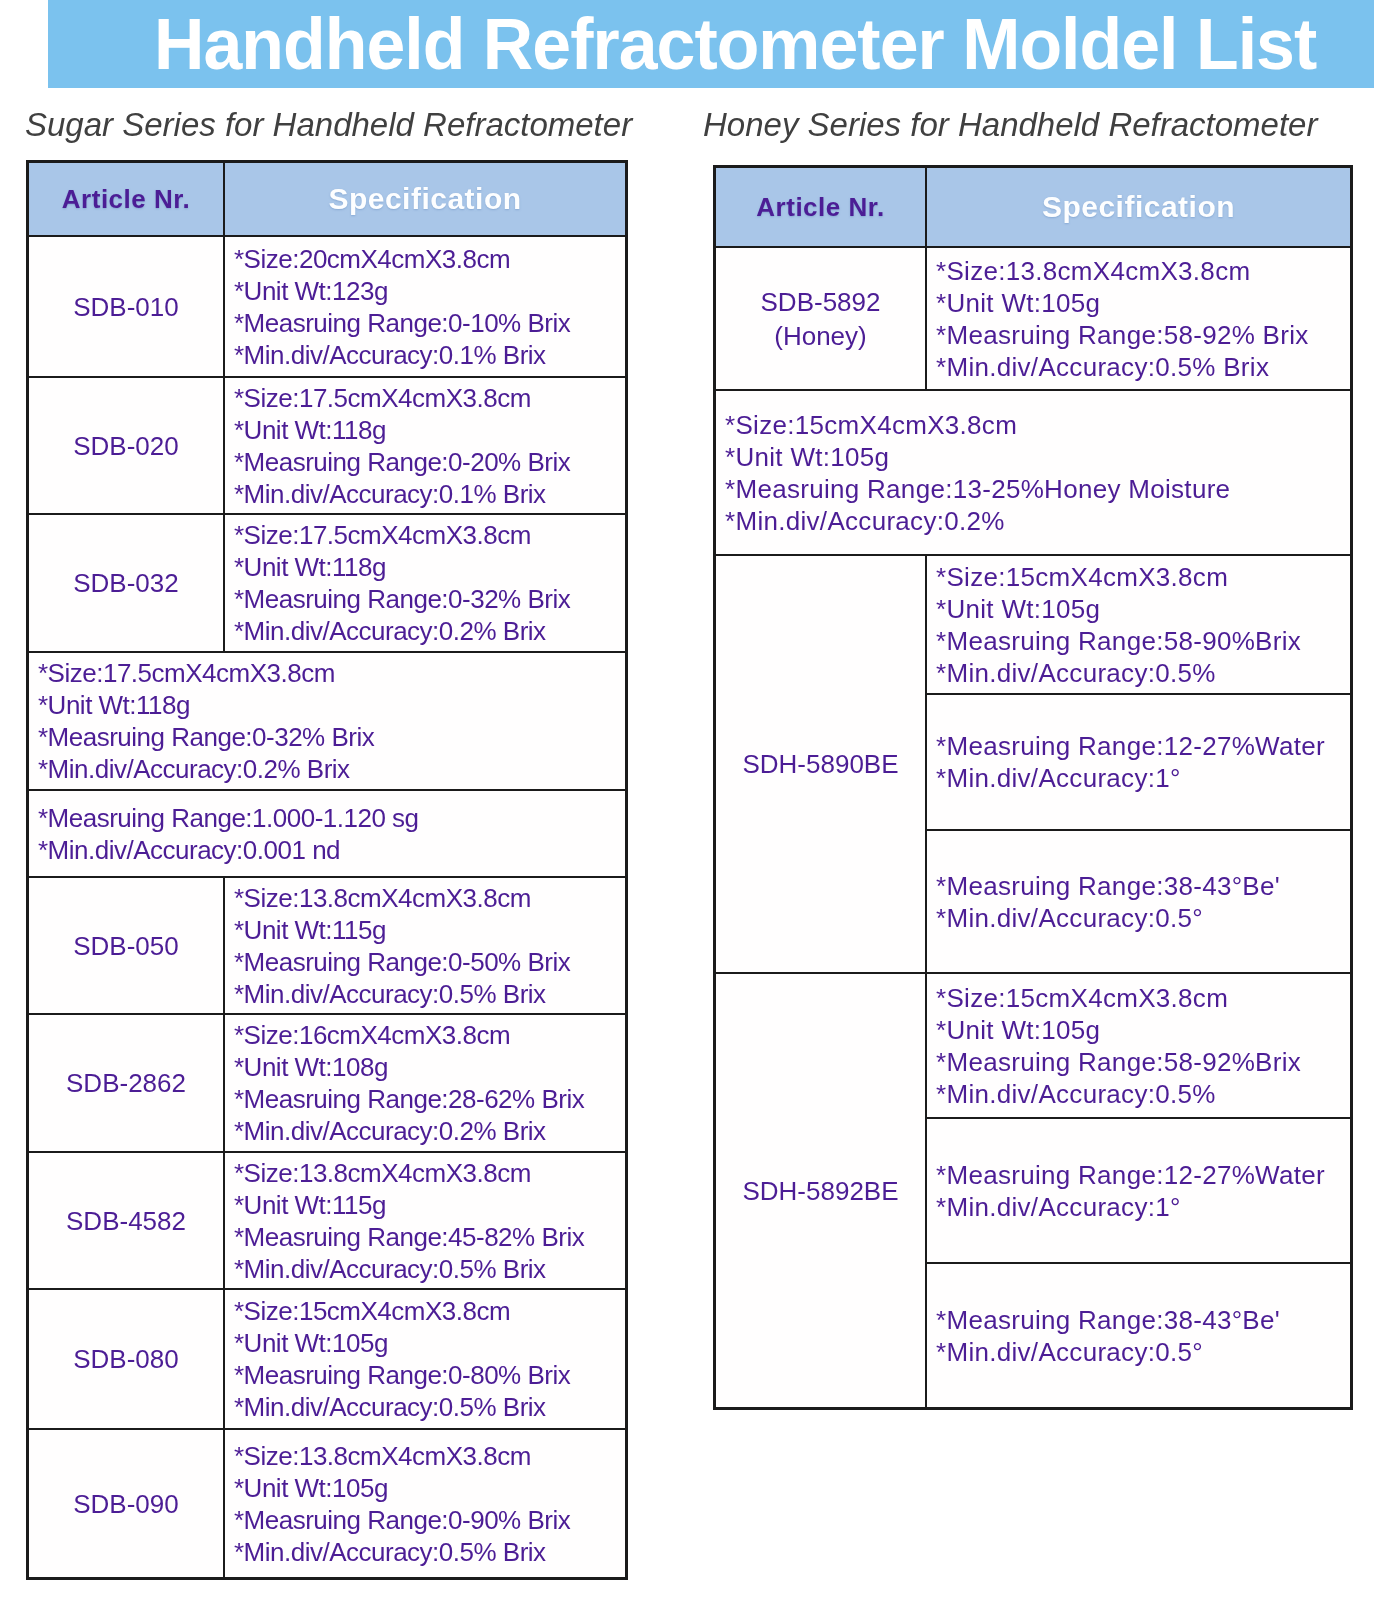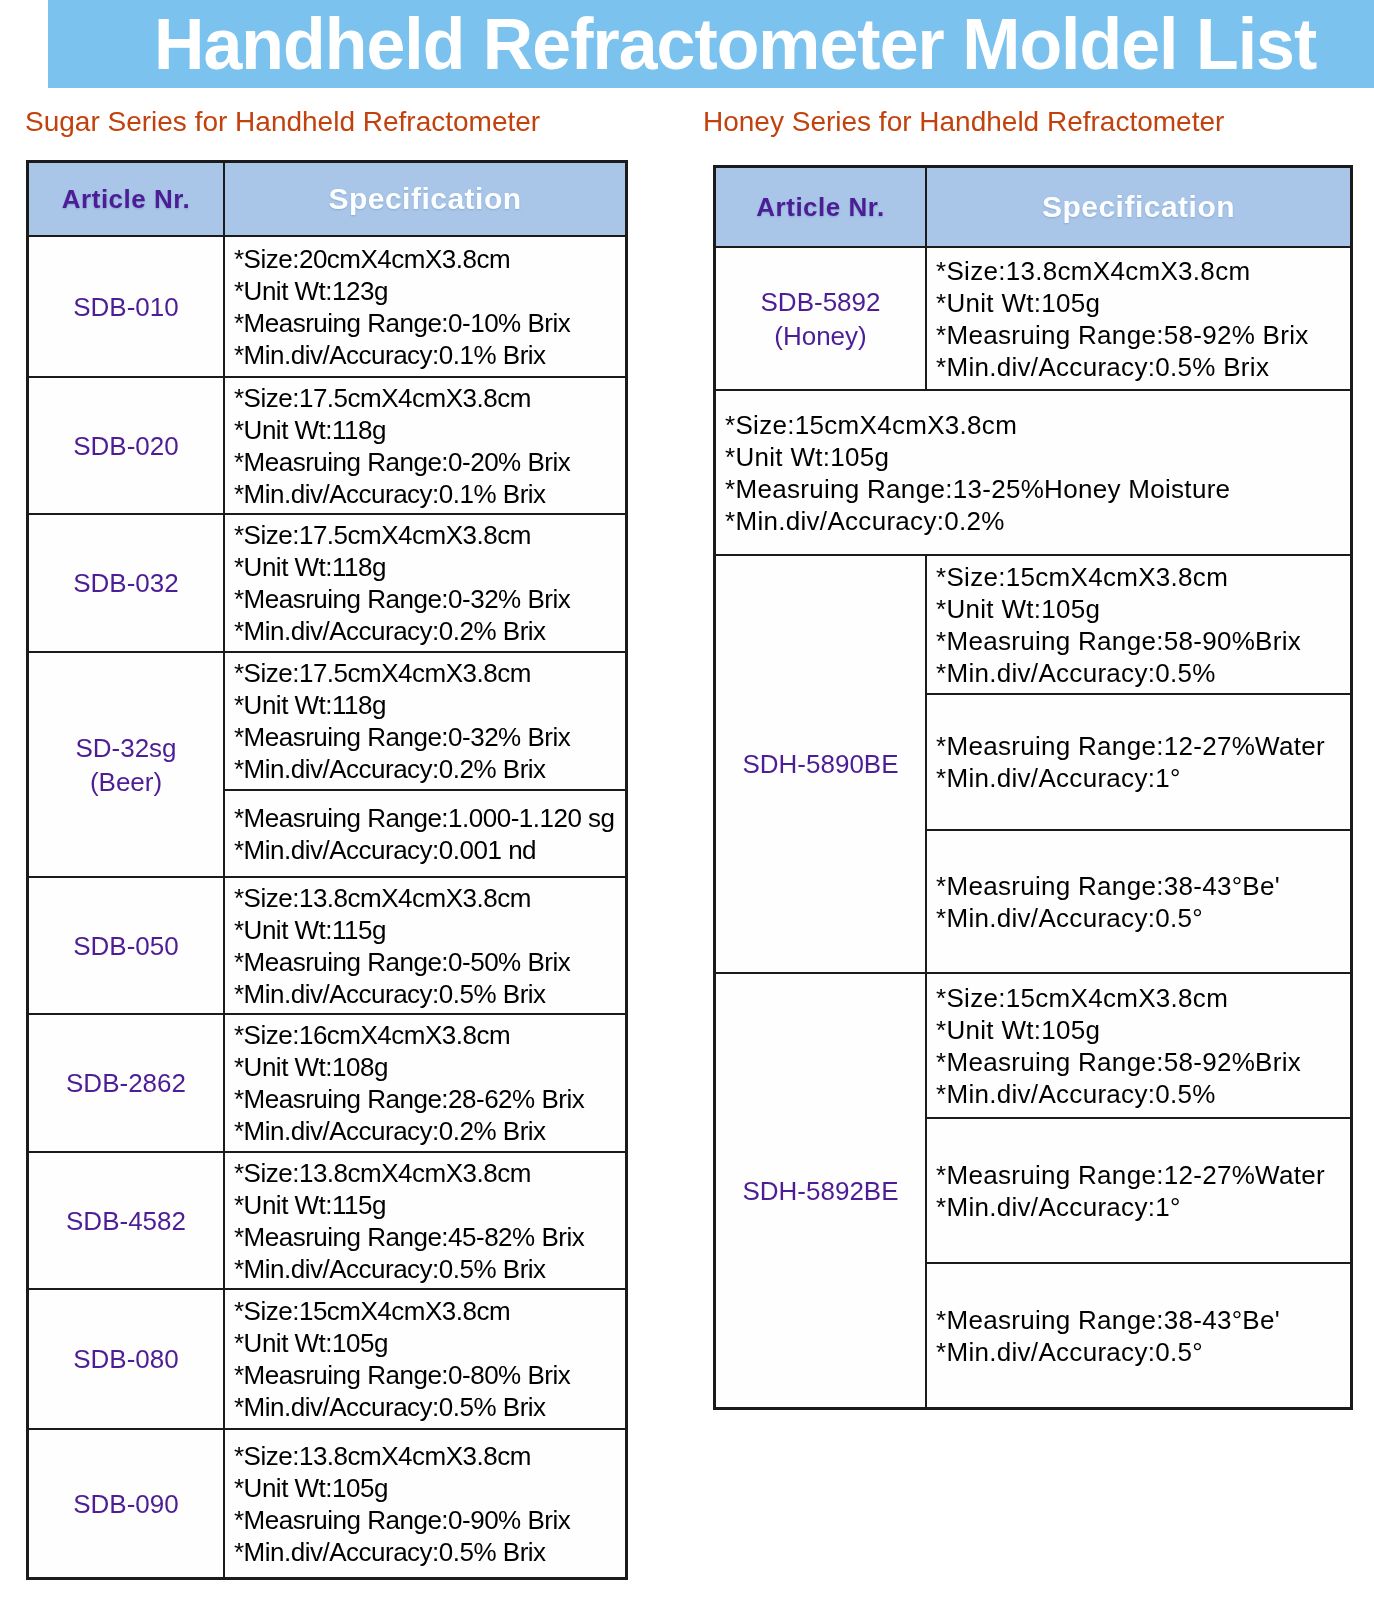--- a/index.html
+++ b/index.html
@@ -16,21 +16,21 @@
     overflow:hidden;
     margin-left:48px;
   }
   .banner-title {
     font-size:72px; font-weight:bold; color:#ffffff;
     letter-spacing:-1px; white-space:nowrap;
     transform:scaleX(0.97);
   }
   .subtitle {
     position:absolute; top:106px; height:44px;
-    font-size:28px; color:#c2410c;
+    font-style:italic; font-size:33px; color:#404040;
     white-space:nowrap;
   }
   .subtitle.sugar { left:25px; }
   .subtitle.honey { left:703px; }
 
   .tbl {
     position:absolute; border:3px solid #1b1b1b; background:#fffefe;
   }
   .tbl-sugar { left:26px; top:160px; width:602px; height:1420px; }
   .tbl-honey { left:713px; top:165px; width:640px; height:1245px; }
@@ -55,21 +55,21 @@
   .tbl-sugar .art { width:196px; }
   .tbl-honey .art { width:211px; }
 
   .spec { flex:1; display:flex; flex-direction:column; }
   .sub {
     display:flex; align-items:center;
     padding:2px 4px 2px 9px; flex:1;
   }
   .sub + .sub { border-top:2px solid #1b1b1b; }
   .spec-text {
-    font-size:26px; line-height:32px; color:#000000;
+    font-size:26px; line-height:32px; color:#4c1d95;
     white-space:pre-line;
   }
   .tbl-sugar .spec-text { letter-spacing:-0.5px; }
   .tbl-honey .spec-text { letter-spacing:0.3px; }
 </style>
 </head>
 <body>
 
 <div class="banner">
   <div class="banner-title">Handheld Refractometer Moldel List</div>
@@ -114,22 +114,20 @@
         <div class="sub">
           <div class="spec-text">*Size:17.5cmX4cmX3.8cm
 *Unit Wt:118g
 *Measruing Range:0-32% Brix
 *Min.div/Accuracy:0.2% Brix</div>
         </div>
       </div>
   </div>
 
   <div class="row" style="min-height:225px;">
-    <div class="art">SD-32sg
-(Beer)</div>
     <div class="spec">
       <div class="sub" style="min-height:136px;">
           <div class="spec-text">*Size:17.5cmX4cmX3.8cm
 *Unit Wt:118g
 *Measruing Range:0-32% Brix
 *Min.div/Accuracy:0.2% Brix</div>
         </div>
       <div class="sub" style="min-height:87px;">
           <div class="spec-text">*Measruing Range:1.000-1.120 sg
 *Min.div/Accuracy:0.001 nd</div>

